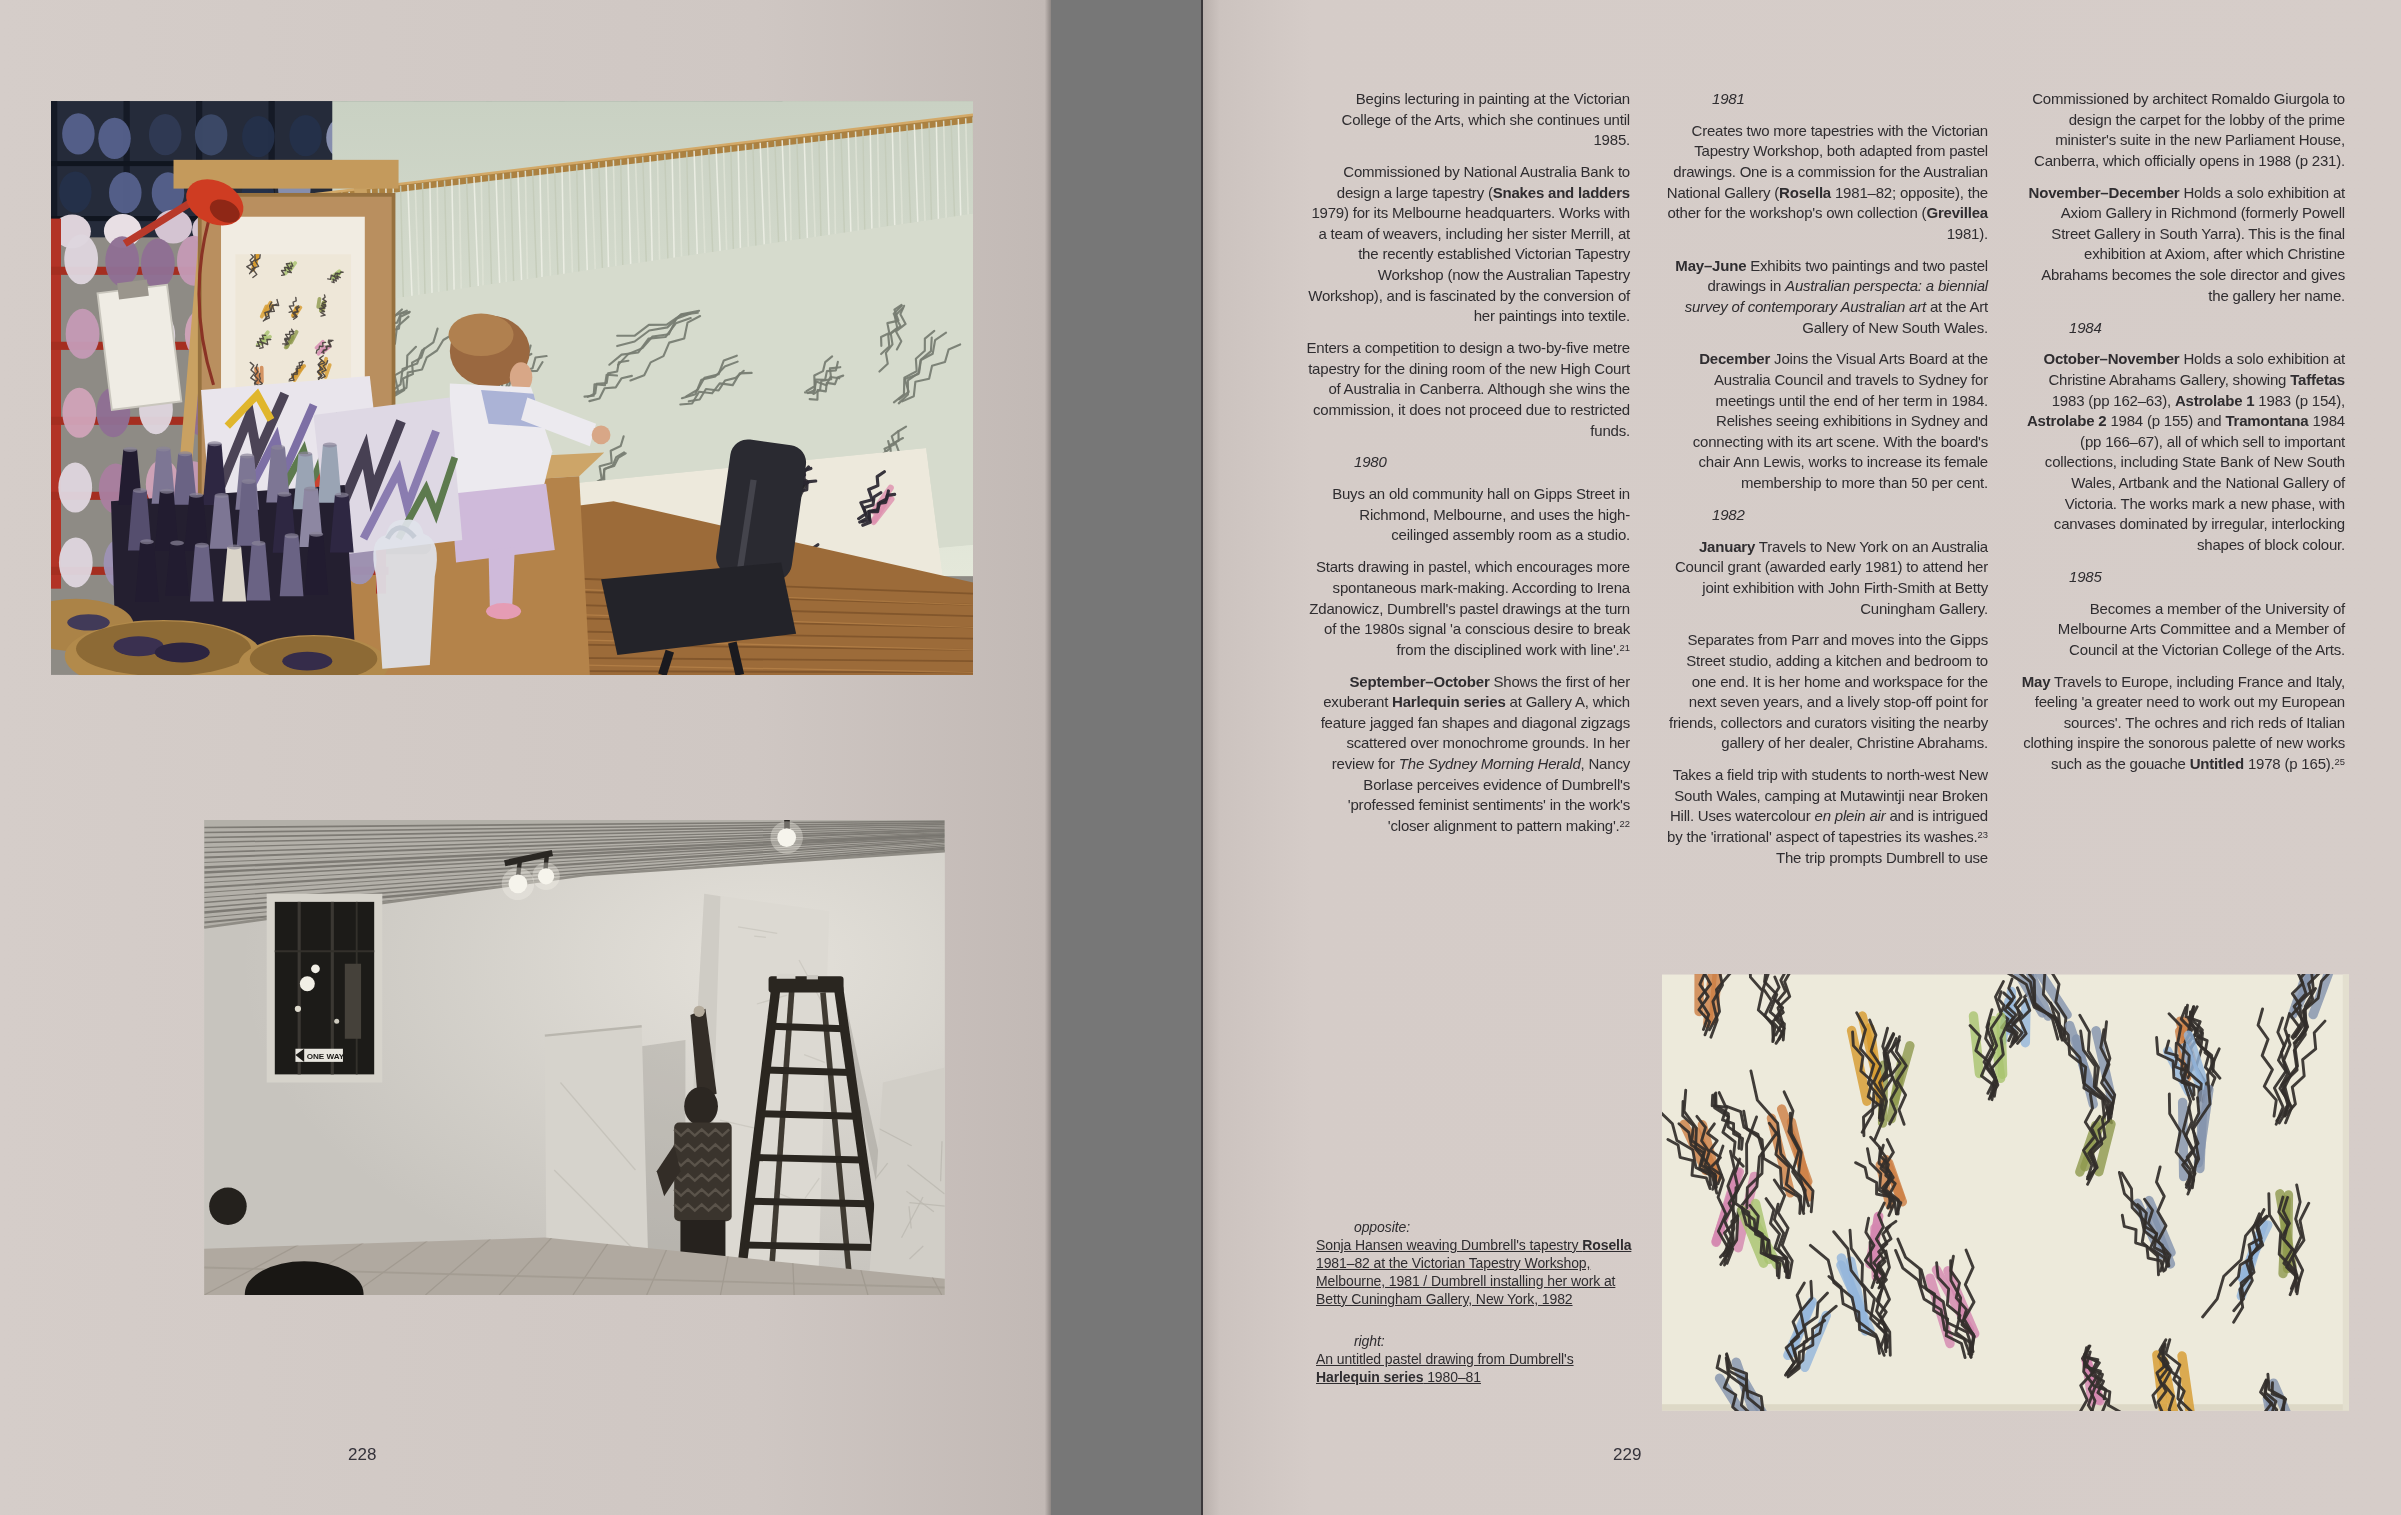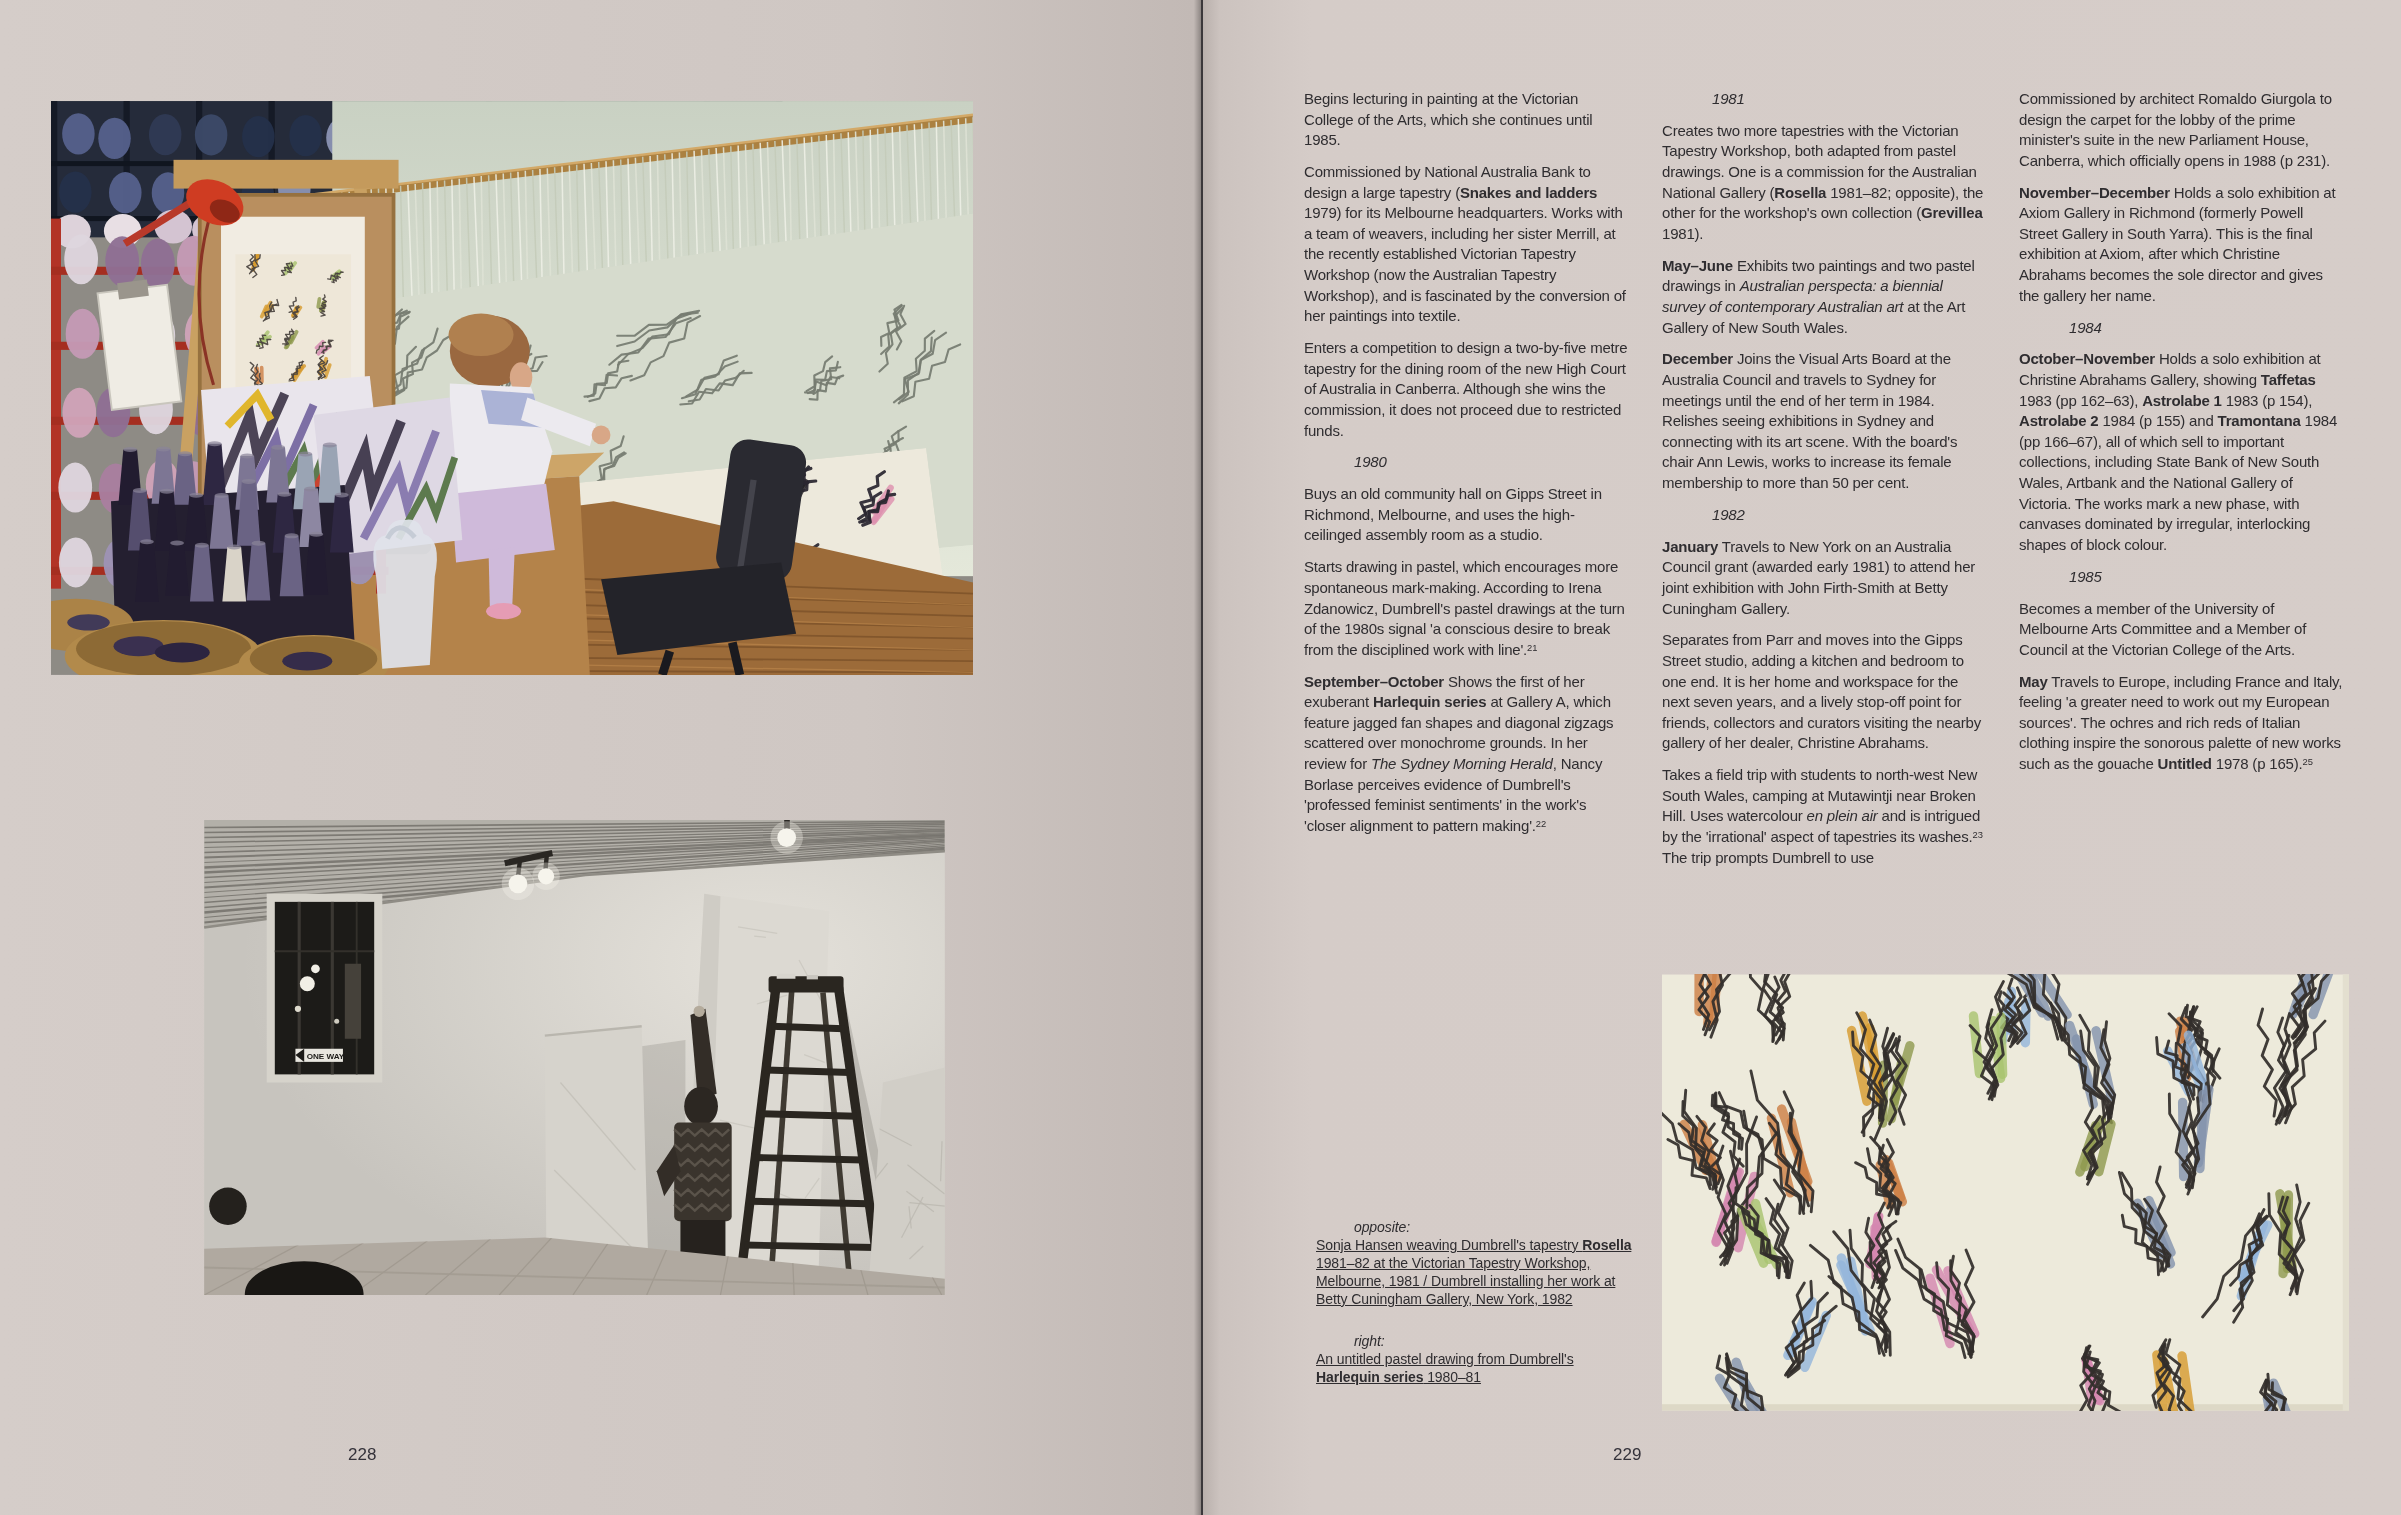--- a/index.html
+++ b/index.html
@@ -1,24 +1,24 @@
 <!DOCTYPE html>
 <html style="font-size:10px"><head>
 <meta charset="utf-8">
 <style>
   html,body{margin:0;padding:0;background:#777;}
   .spread{position:relative;width:2401px;height:1515px;overflow:hidden;
     font-family:"Liberation Sans","DejaVu Sans",sans-serif;color:#2f2d30;}
   .page{position:absolute;top:0;height:100%;}
-  .page-left{left:0;width:1201px;background:linear-gradient(90deg,#d5cdc9 0%,#cfc7c3 72%,#c2b9b5 99.4%,#8d8683 100%);}
+  .page-left{left:0;width:1051px;background:linear-gradient(90deg,#d5cdc9 0%,#cfc7c3 72%,#c2b9b5 99.4%,#8d8683 100%);}
   .page-right{left:1203px;width:1199px;background:linear-gradient(90deg,#b9b0ac 0%,#ccc3bf 1.4%,#d5ccc8 9%,#d6cdc9 100%);}
   .spine{position:absolute;left:1201px;top:0;width:1.9px;height:100%;background:#3b383b;}
   .photo{position:absolute;display:block;}
   .col{position:absolute;top:89px;width:326px;font-size:15px;line-height:20.6px;letter-spacing:-0.2px;}
-  .para{margin:0 0 11.3px 0;}
+  .para{margin:0 0 11.3px 0;text-align:right;}
   .year{margin:0 0 11.3px 0;padding-left:50px;font-style:italic;}
   span.b{font-weight:700;}
   span.i{font-style:italic;}
   sup{font-size:9.4px;line-height:0;vertical-align:4.4px;letter-spacing:0;}
   .captions{position:absolute;left:1304px;top:1218px;width:328px;font-size:14px;line-height:18px;letter-spacing:-0.1px;}
   .cap-label{padding-left:50px;font-style:italic;}
   .cap-body{margin:0 0 24px 12px;text-decoration:underline;}
   .pagenum{position:absolute;font-size:17px;letter-spacing:0;color:#34323a;}
   .pagenum-left{left:348px;top:1445px;}
   .pagenum-right{left:1613px;top:1445px;}

